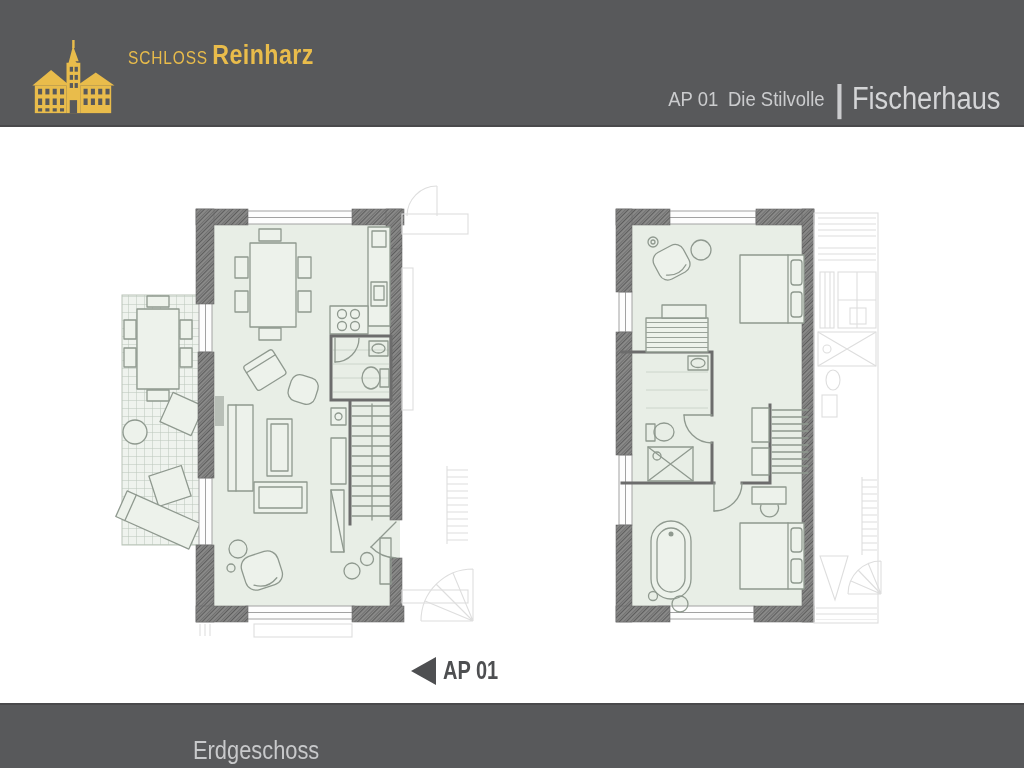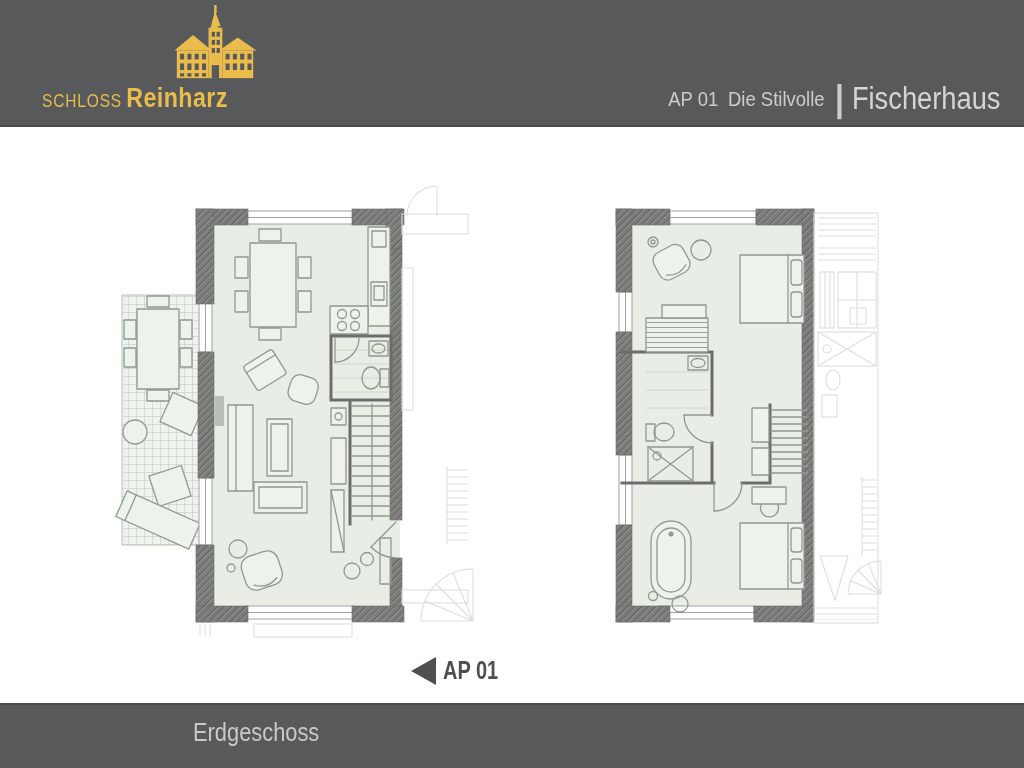--- a/index.html
+++ b/index.html
@@ -3,21 +3,21 @@
 <meta charset="utf-8">
 <style>
   html,body{margin:0;padding:0;background:#fff;}
   body{width:1024px;height:768px;overflow:hidden;font-family:"Liberation Sans",sans-serif;}
   .page{position:relative;width:1024px;height:768px;background:#fff;}
 
   
   .topbar{position:absolute;top:0;left:0;width:1024px;height:125px;background:var(--header-bg,#58595B);
     border-bottom:2px solid var(--divider-line,#49494B);box-sizing:content-box;
     display:flex;align-items:flex-end;justify-content:space-between;padding:0;}
-  .brand{display:flex;align-items:flex-end;margin:0 0 7px 30px;flex-direction:column;}
+  .brand{display:flex;margin:0 0 7px 30px;}
   .brand-logo{display:block;}
   .brand-text{display:flex;align-items:baseline;margin:0 0 4px 12px;transform:scaleX(.86);transform-origin:left bottom;white-space:nowrap;}
   .brand-prefix{font-size:18px;font-weight:400;letter-spacing:1px;color:var(--brand-gold,#E9BC4B);}
   .brand-name{font-size:27px;font-weight:700;letter-spacing:.5px;color:var(--brand-gold,#E9BC4B);margin-left:5px;}
   .header-right{display:flex;align-items:center;margin:0 24px 8px 0;transform:scaleX(.88);transform-origin:right bottom;
     color:var(--header-text,#CBCCCE);white-space:nowrap;}
   .unit-code{font-size:21px;font-weight:500;}
   .unit-name{font-size:21px;font-weight:500;margin-left:11px;}
   .pipe{font-size:36px;font-weight:700;line-height:30px;margin:0 9px 0 12px;color:var(--header-text,#CBCCCE);}
   .building-name{font-size:31px;font-weight:500;color:var(--building-text,#D4D5D7);}
@@ -29,21 +29,21 @@
   
   .ap-marker{position:absolute;left:411px;top:529px;display:flex;align-items:center;}
   .ap-tri{width:0;height:0;border-style:solid;border-width:14px 25px 14px 0;
     border-color:transparent var(--marker-color,#4E4F51) transparent transparent;}
   .ap-label{font-size:25px;font-weight:700;color:var(--marker-color,#4E4F51);margin-left:7px;
     transform:scaleX(.8);transform-origin:left center;white-space:nowrap;}
 
   
   .bottombar{position:absolute;left:0;bottom:0;width:1024px;height:63px;background:var(--header-bg,#58595B);
     border-top:2px solid var(--divider-line,#49494B);display:flex;}
-  .floor-label{width:512px;text-align:center;padding-top:12px;font-size:26px;font-weight:500;
+  .floor-label{width:512px;text-align:center;padding-top:30px;font-size:26px;font-weight:500;
     color:var(--footer-text,#C8C9CB);}
   .floor-label span{display:inline-block;transform:scaleX(.84);transform-origin:center;}
 
   
   .room{fill:#E8EEE6;}
   .wall{fill:url(#hatch);stroke:#6B6B6B;stroke-width:.6;}
   .win{fill:#FDFDFD;stroke:#A2A2A2;stroke-width:1;}
   .winline{stroke:#A2A2A2;stroke-width:1;}
   .part{stroke:#6C6C6C;stroke-width:3;fill:none;stroke-linecap:square;}
   .furn{fill:#EDF2EB;stroke:#8F998F;stroke-width:1.3;stroke-linejoin:round;}

